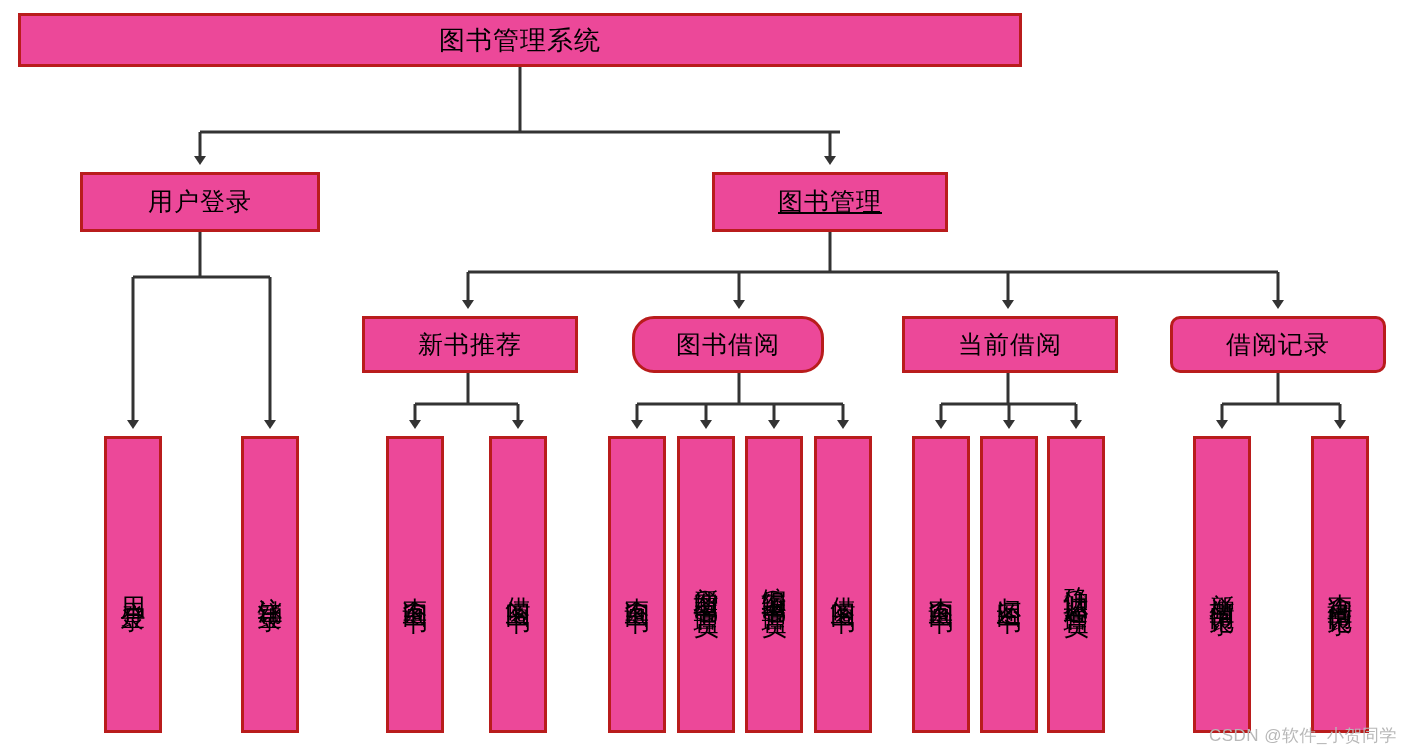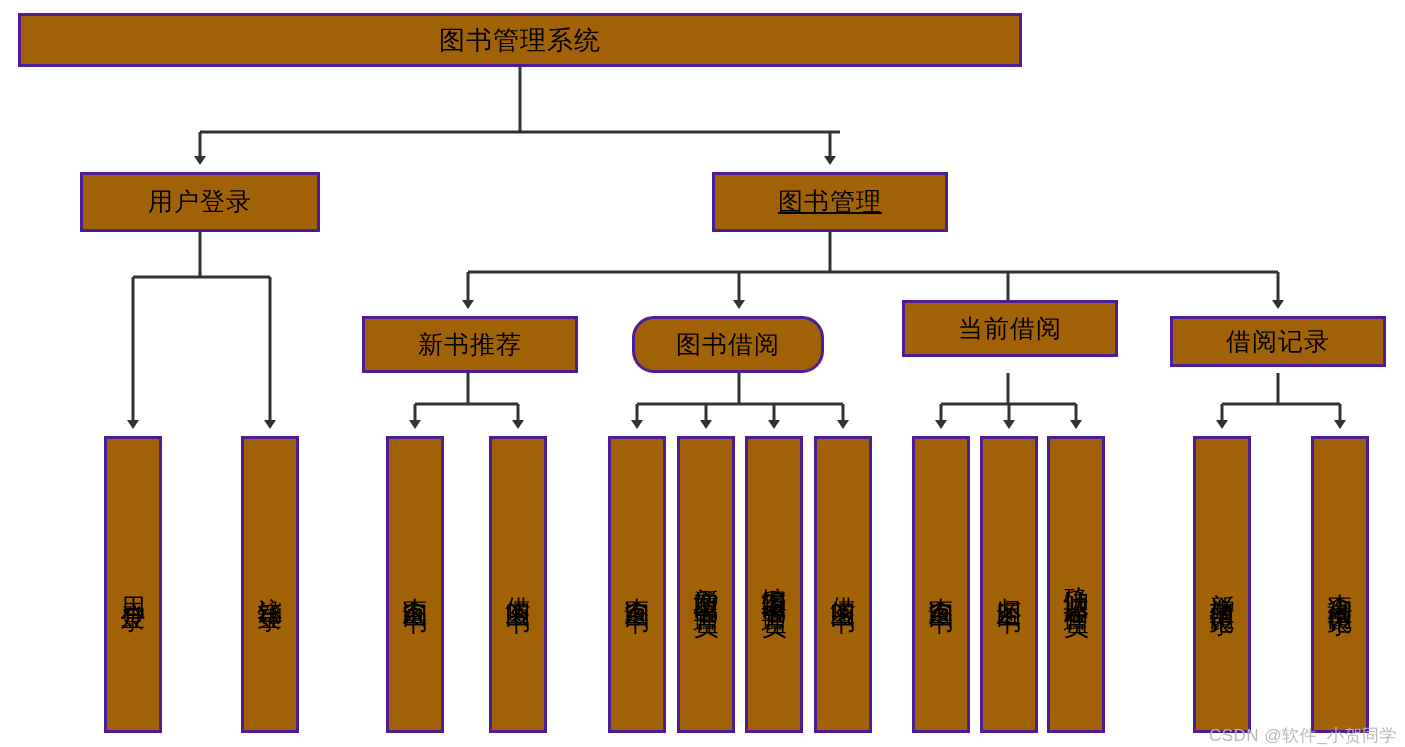--- a/index.html
+++ b/index.html
@@ -22,22 +22,22 @@
     position: absolute;
     left: 0;
     top: 0;
     width: 1405px;
     height: 747px;
     pointer-events: none;
   }
   .node {
     position: absolute;
     box-sizing: border-box;
-    background: #a16207;
-    border: 3px solid #4c1d95;
+    background: #ec4899;
+    border: 3px solid #b91c1c;
     display: flex;
     align-items: center;
     justify-content: center;
     color: #000000;
     z-index: 2;
   }
   .node .label {
     display: block;
     text-align: center;
     line-height: 1.25;
@@ -144,25 +144,25 @@
   </div>
 
   <div class="node horizontal" style="left:362px; top:316px; width:216px; height:57px;">
     <span class="label">新书推荐</span>
   </div>
 
   <div class="node horizontal" style="left:632px; top:316px; width:192px; height:57px;border-radius:22px;">
     <span class="label">图书借阅</span>
   </div>
 
-  <div class="node horizontal" style="left:902px; top:300px; width:216px; height:57px;">
+  <div class="node horizontal" style="left:902px; top:316px; width:216px; height:57px;">
     <span class="label">当前借阅</span>
   </div>
 
-  <div class="node horizontal" style="left:1170px; top:316px; width:216px; height:51px;">
+  <div class="node horizontal" style="left:1170px; top:316px; width:216px; height:57px;border-radius:10px;">
     <span class="label">借阅记录</span>
   </div>
 
   <div class="node vertical" style="left:104px; top:436px; width:58px; height:297px;">
     <span class="label">用户登录</span>
   </div>
 
   <div class="node vertical" style="left:241px; top:436px; width:58px; height:297px;">
     <span class="label">注销登录</span>
   </div>

